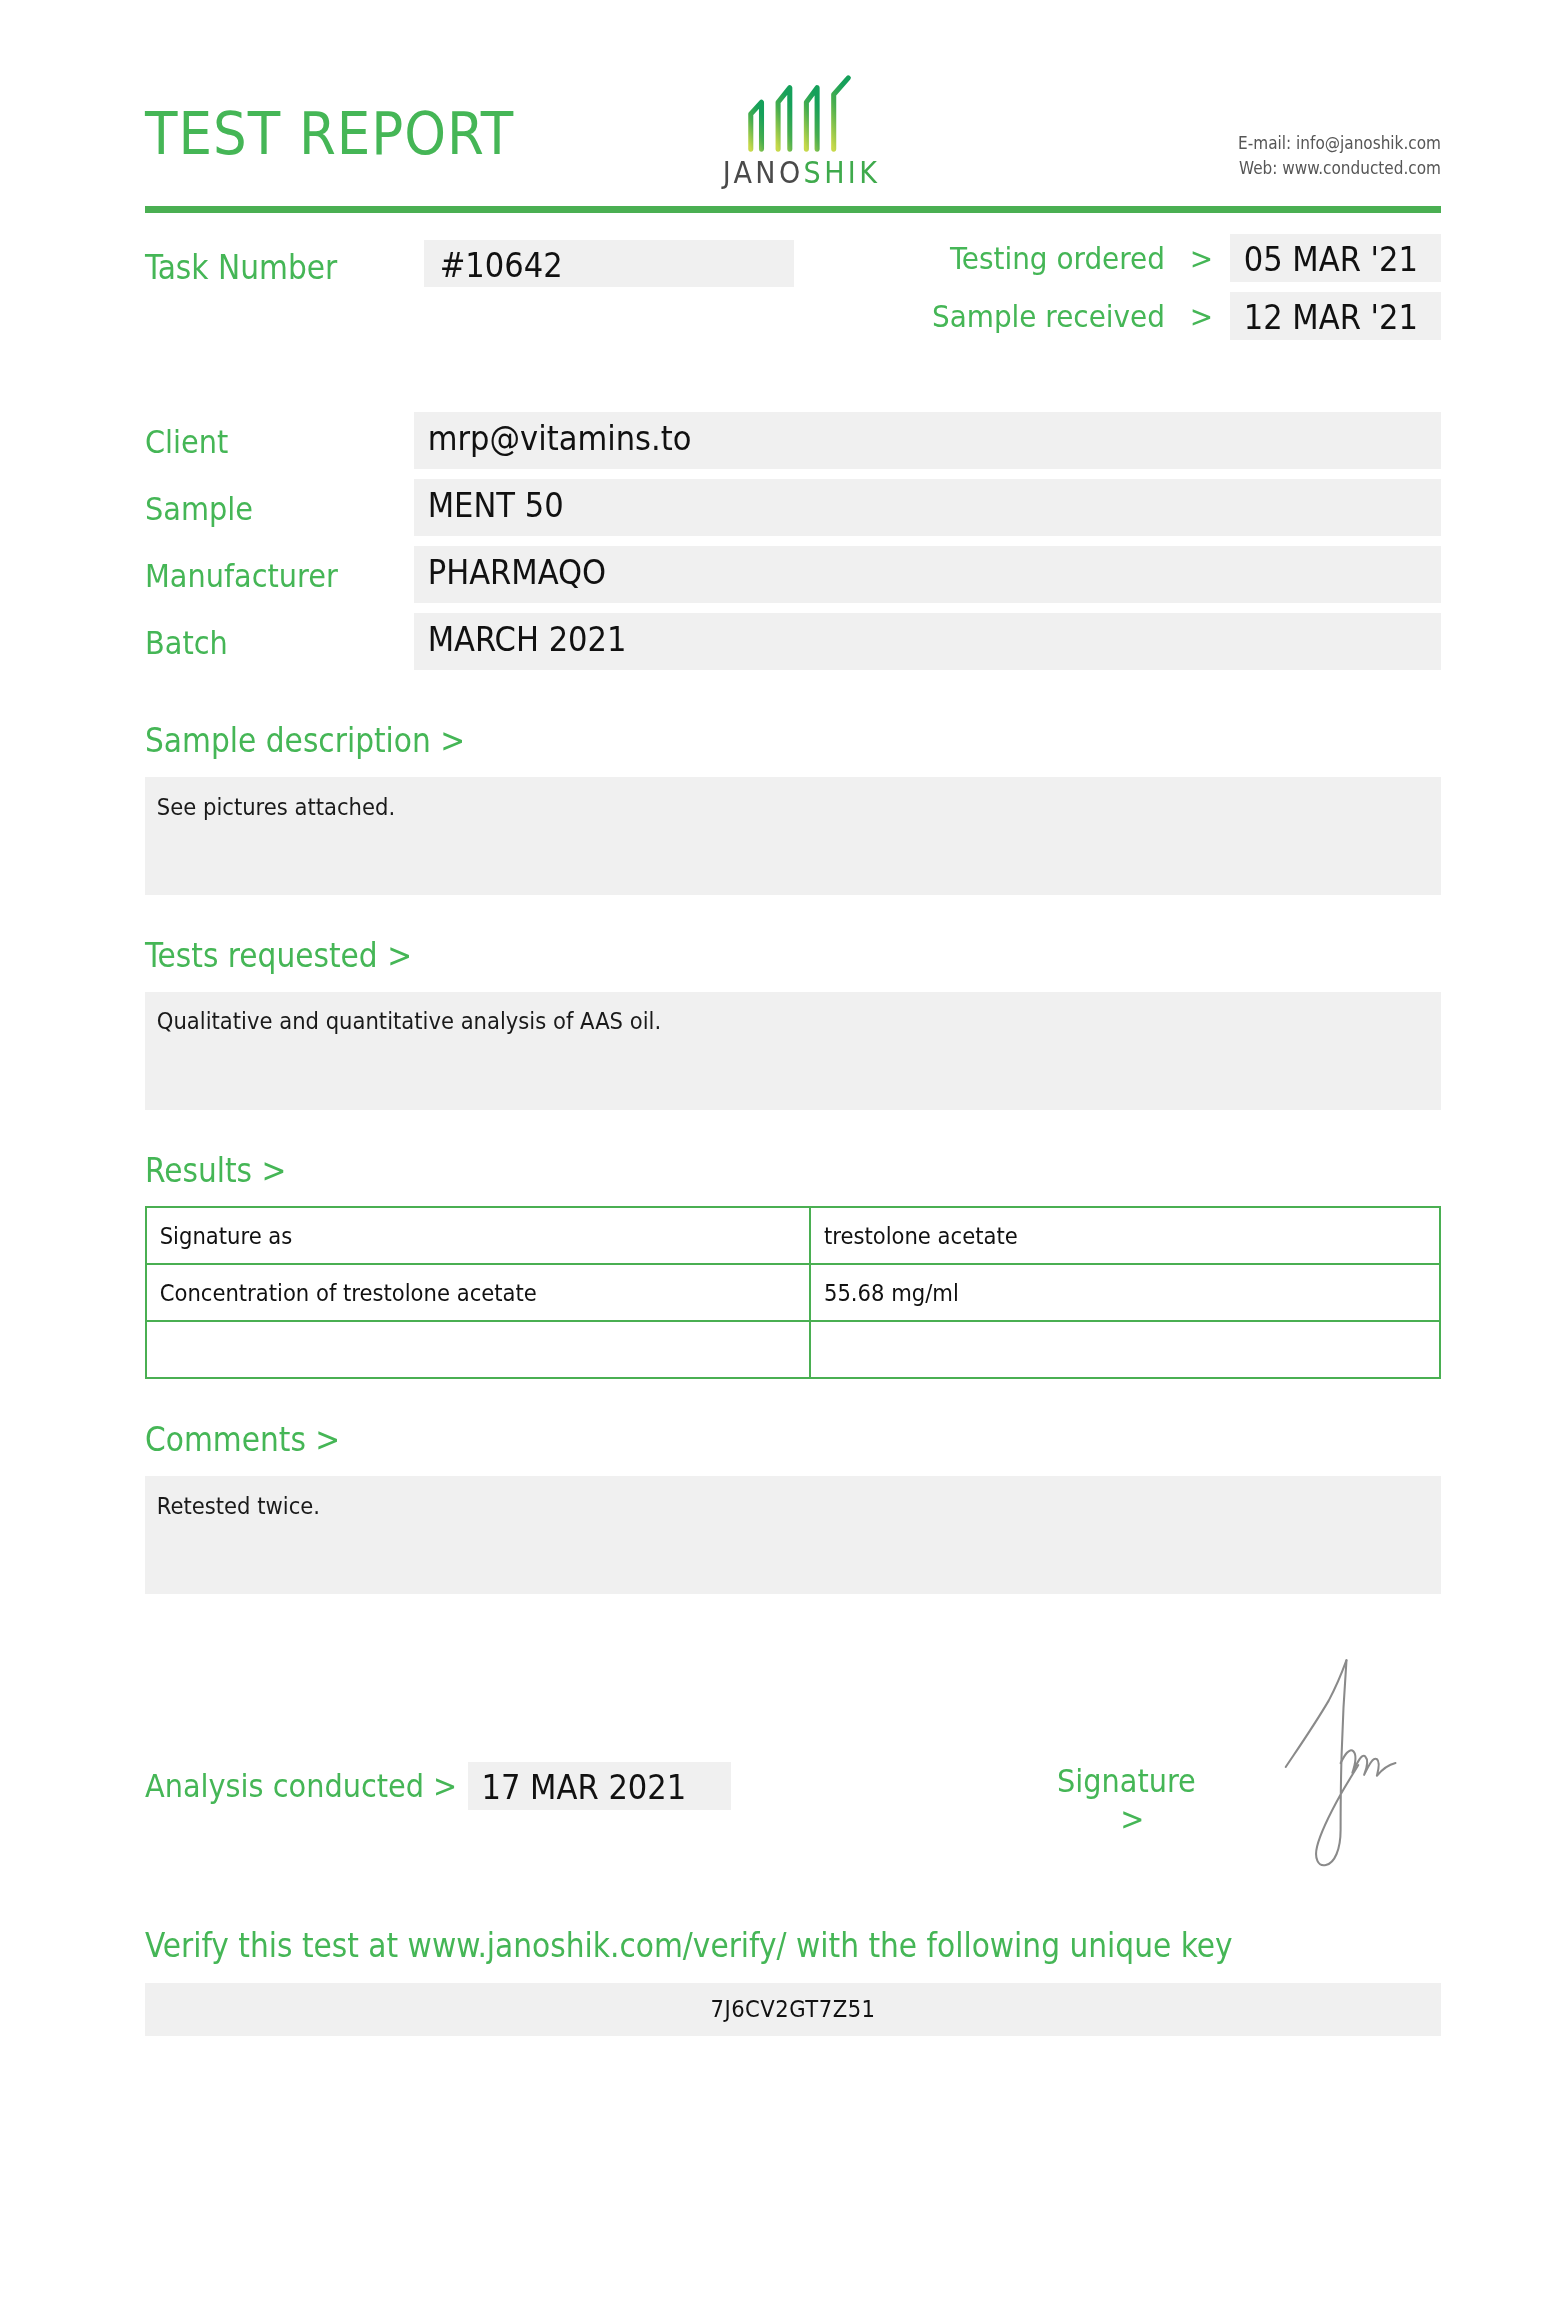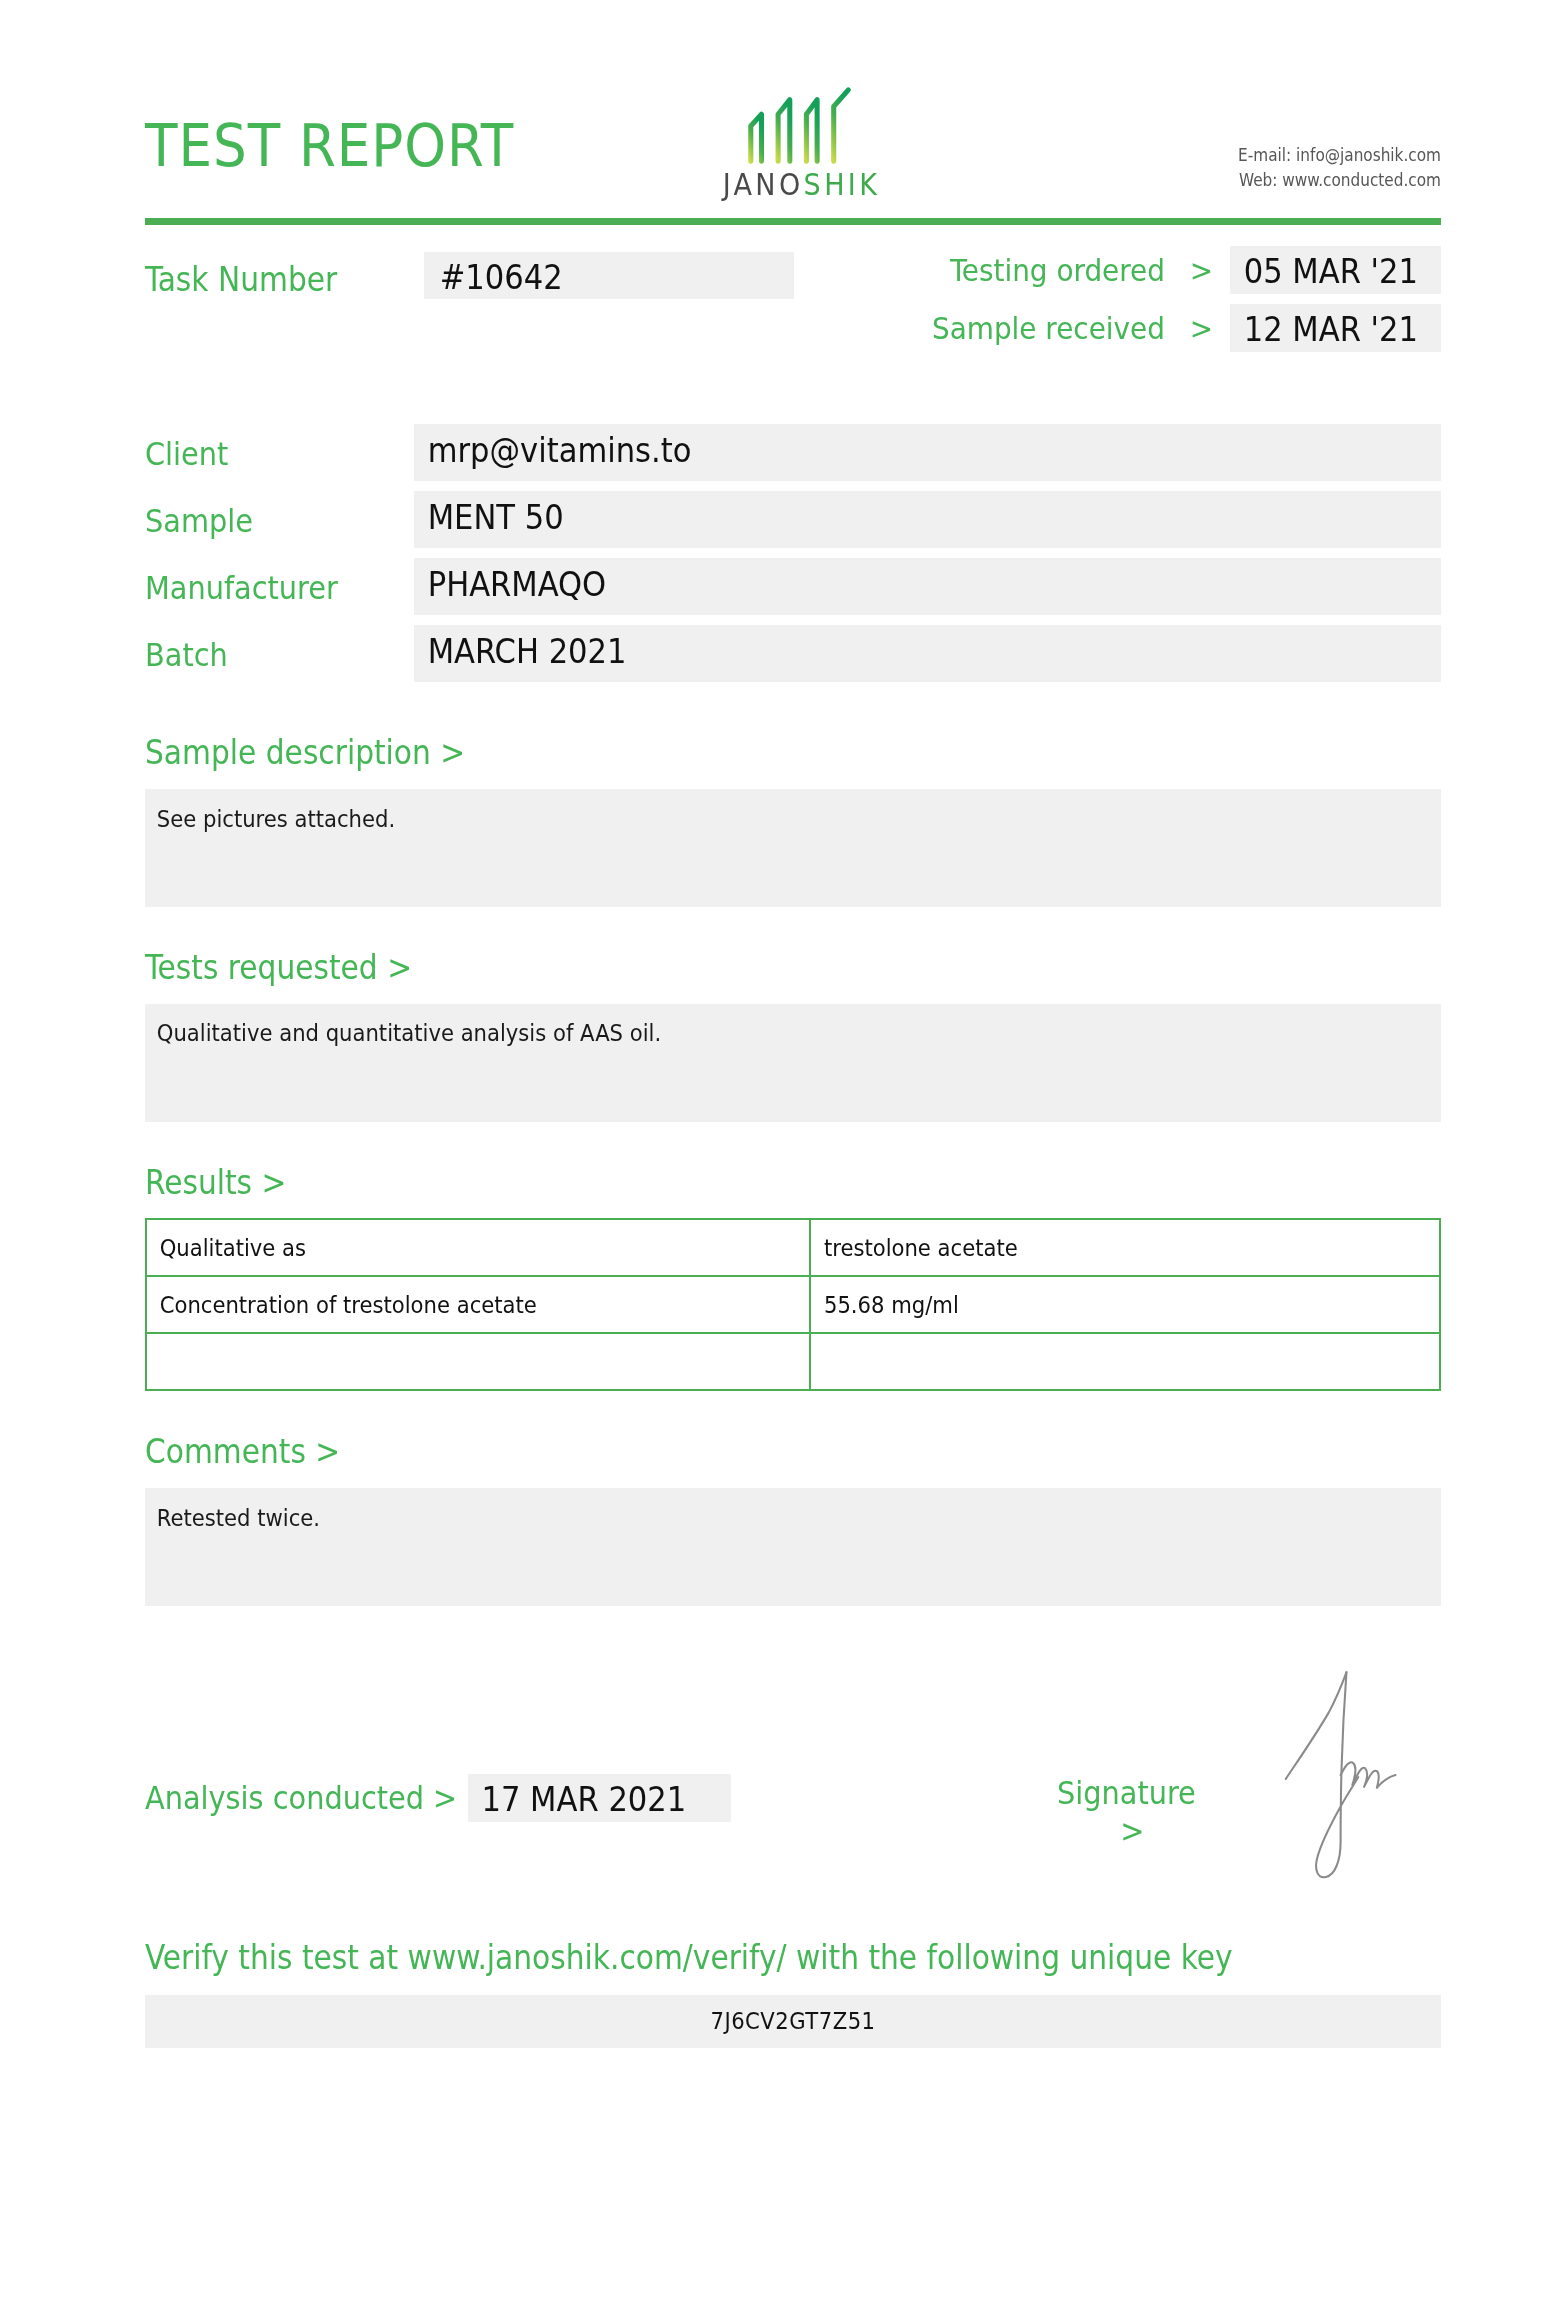--- a/index.html
+++ b/index.html
@@ -9,21 +9,21 @@
   }
   body {
     width: 1568px;
     height: 2313px;
     font-family: "DejaVu Sans Condensed", "Liberation Sans Narrow", "Liberation Sans", sans-serif;
     position: relative;
     overflow: hidden;
   }
   .page {
     position: absolute;
-    left: 0; top: 16px;
+    left: 0; top: 4px;
     width: 1568px;
     height: 2078px;
   }
   .content {
     position: absolute;
     left: 145px;
     top: 0;
     width: 1296px;
   }
 
@@ -361,21 +361,21 @@
     <div class="section">
       <div class="section-title">Tests requested &gt;</div>
       <div class="section-body">Qualitative and quantitative analysis of AAS oil.</div>
     </div>
 
     <div class="section">
       <div class="section-title">Results &gt;</div>
       <table class="results-table">
         <tbody>
             <tr>
-          <td class="col-a">Qualitative as</td>
+          <td class="col-a">Signature as</td>
           <td>trestolone acetate</td>
         </tr>
         <tr>
           <td class="col-a">Concentration of trestolone acetate</td>
           <td>55.68 mg/ml</td>
         </tr>
         <tr class="empty-row">
           <td class="col-a"></td>
           <td></td>
         </tr>

